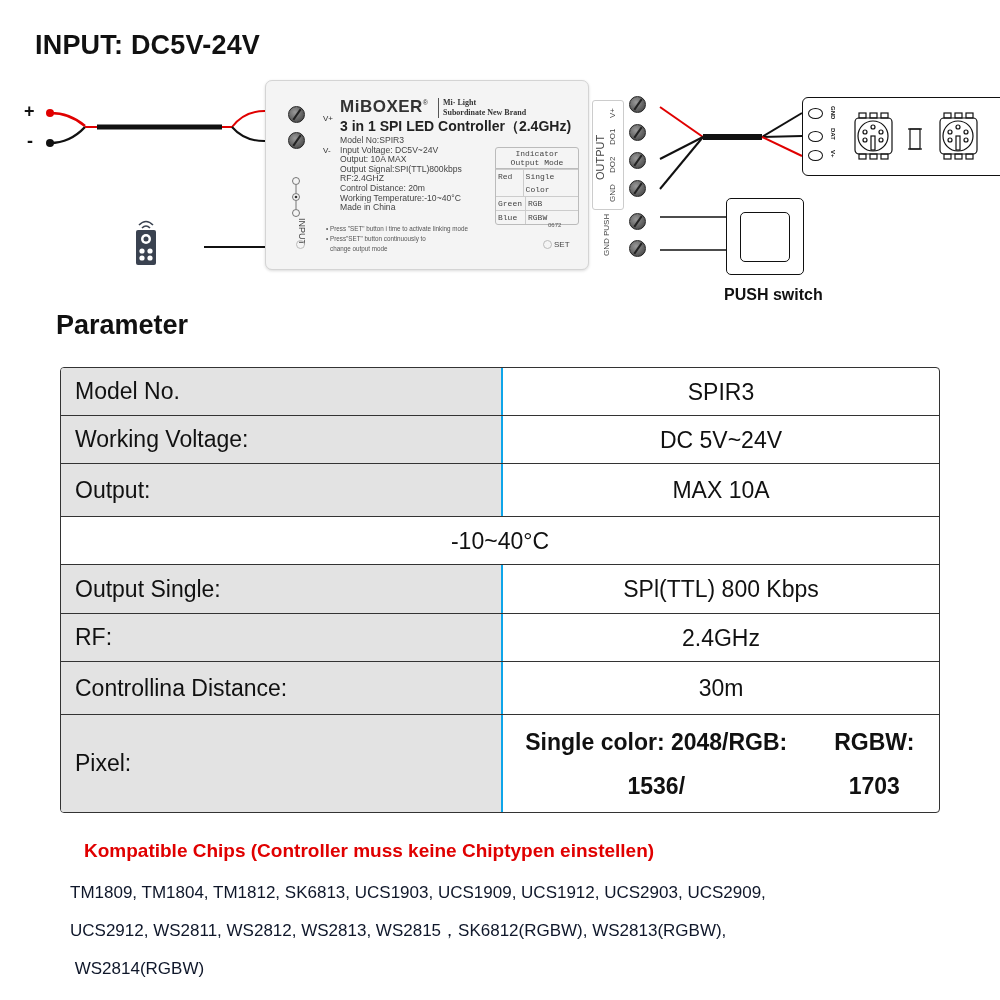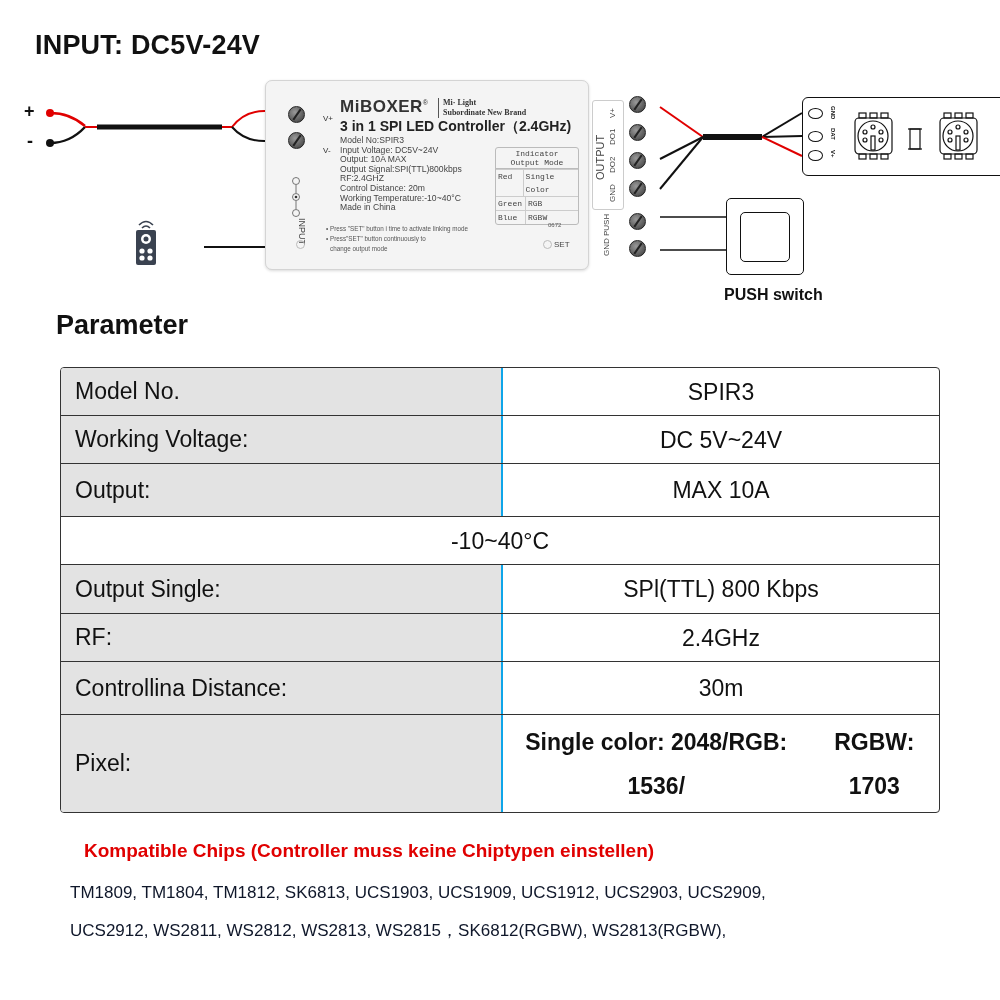--- a/index.html
+++ b/index.html
@@ -245,13 +245,14 @@
         <div>Single color: 2048/RGB: 1536/</div>
         <div>RGBW: 1703</div>
       </div>
     </div>
 </div>
 
 <div class="abs chips-title">Kompatible Chips (Controller muss keine Chiptypen einstellen)</div>
 <div class="abs chips-text">
   <div>TM1809, TM1804, TM1812, SK6813, UCS1903, UCS1909, UCS1912, UCS2903, UCS2909,</div>
   <div>UCS2912, WS2811, WS2812, WS2813, WS2815，SK6812(RGBW), WS2813(RGBW),</div>
+  <div style="white-space:pre"> WS2814(RGBW)</div>
 </div>
 
 </body></html>

